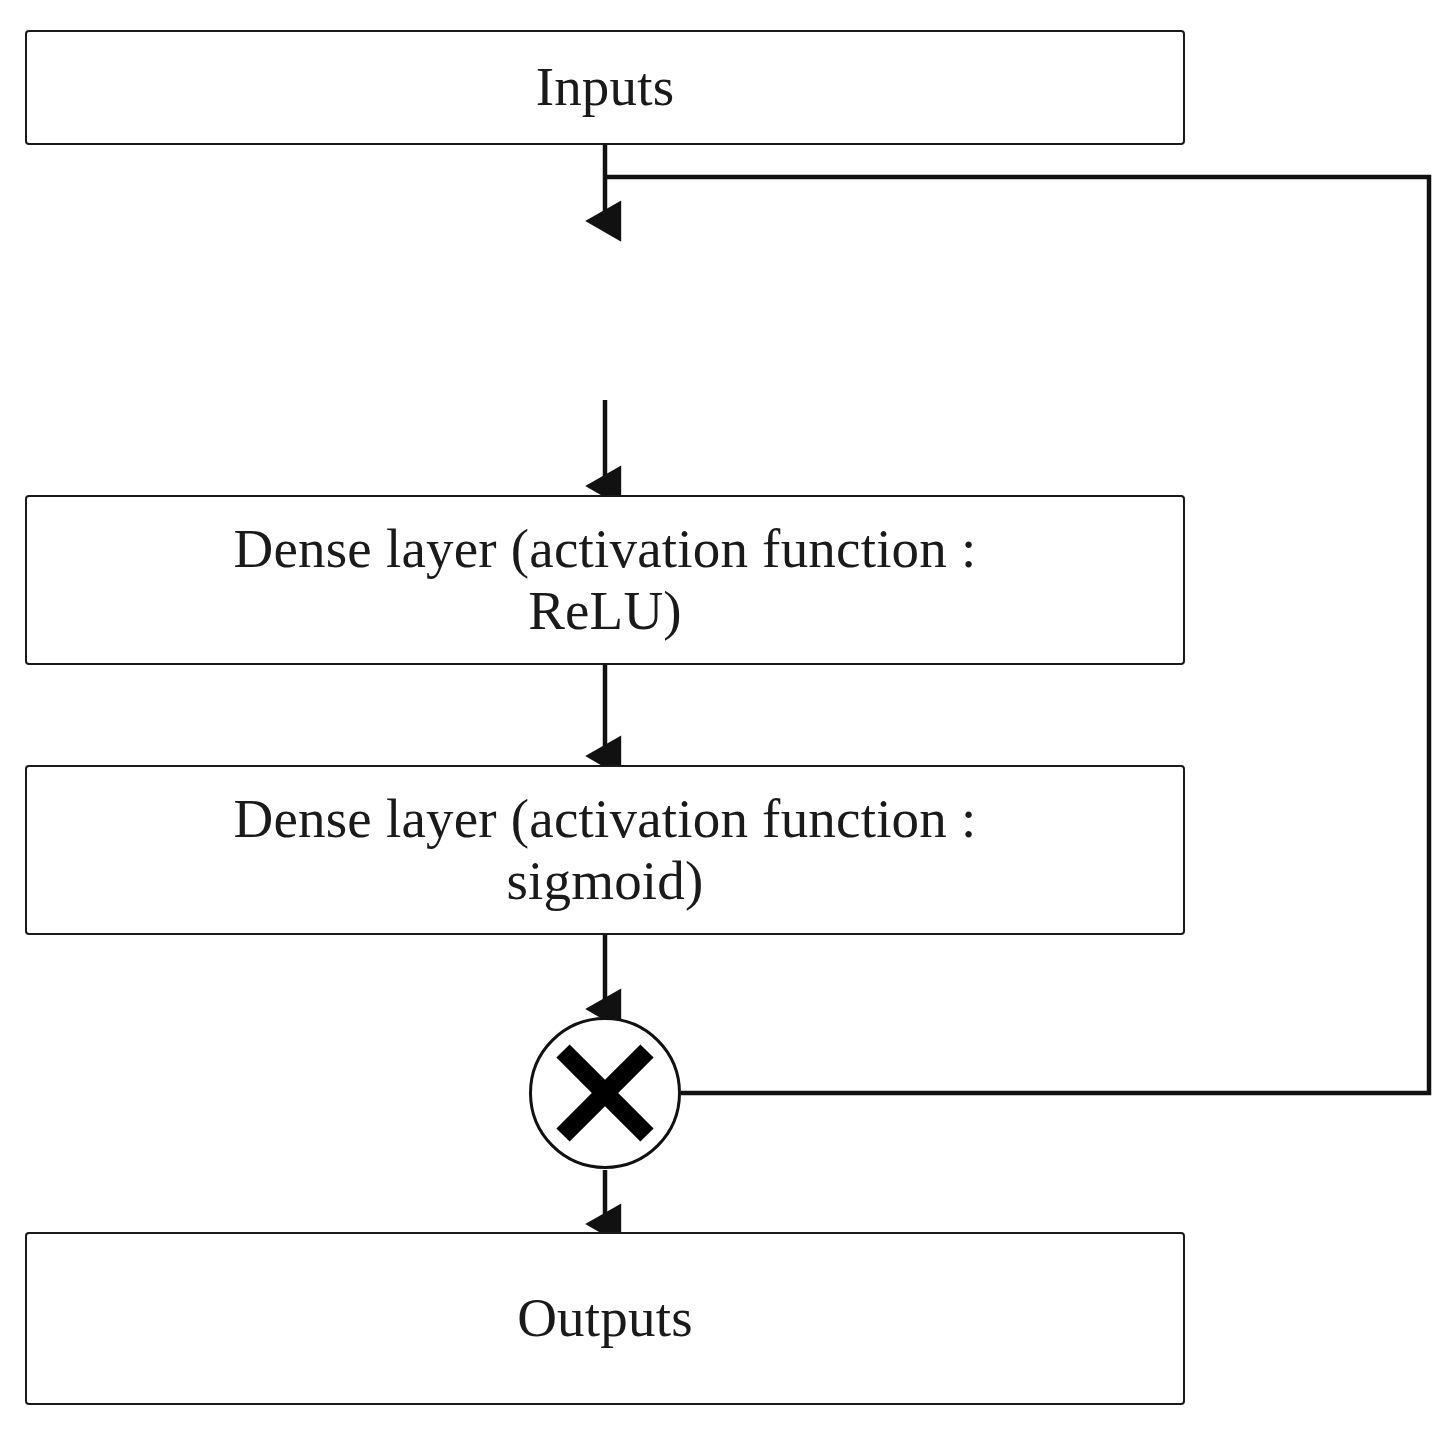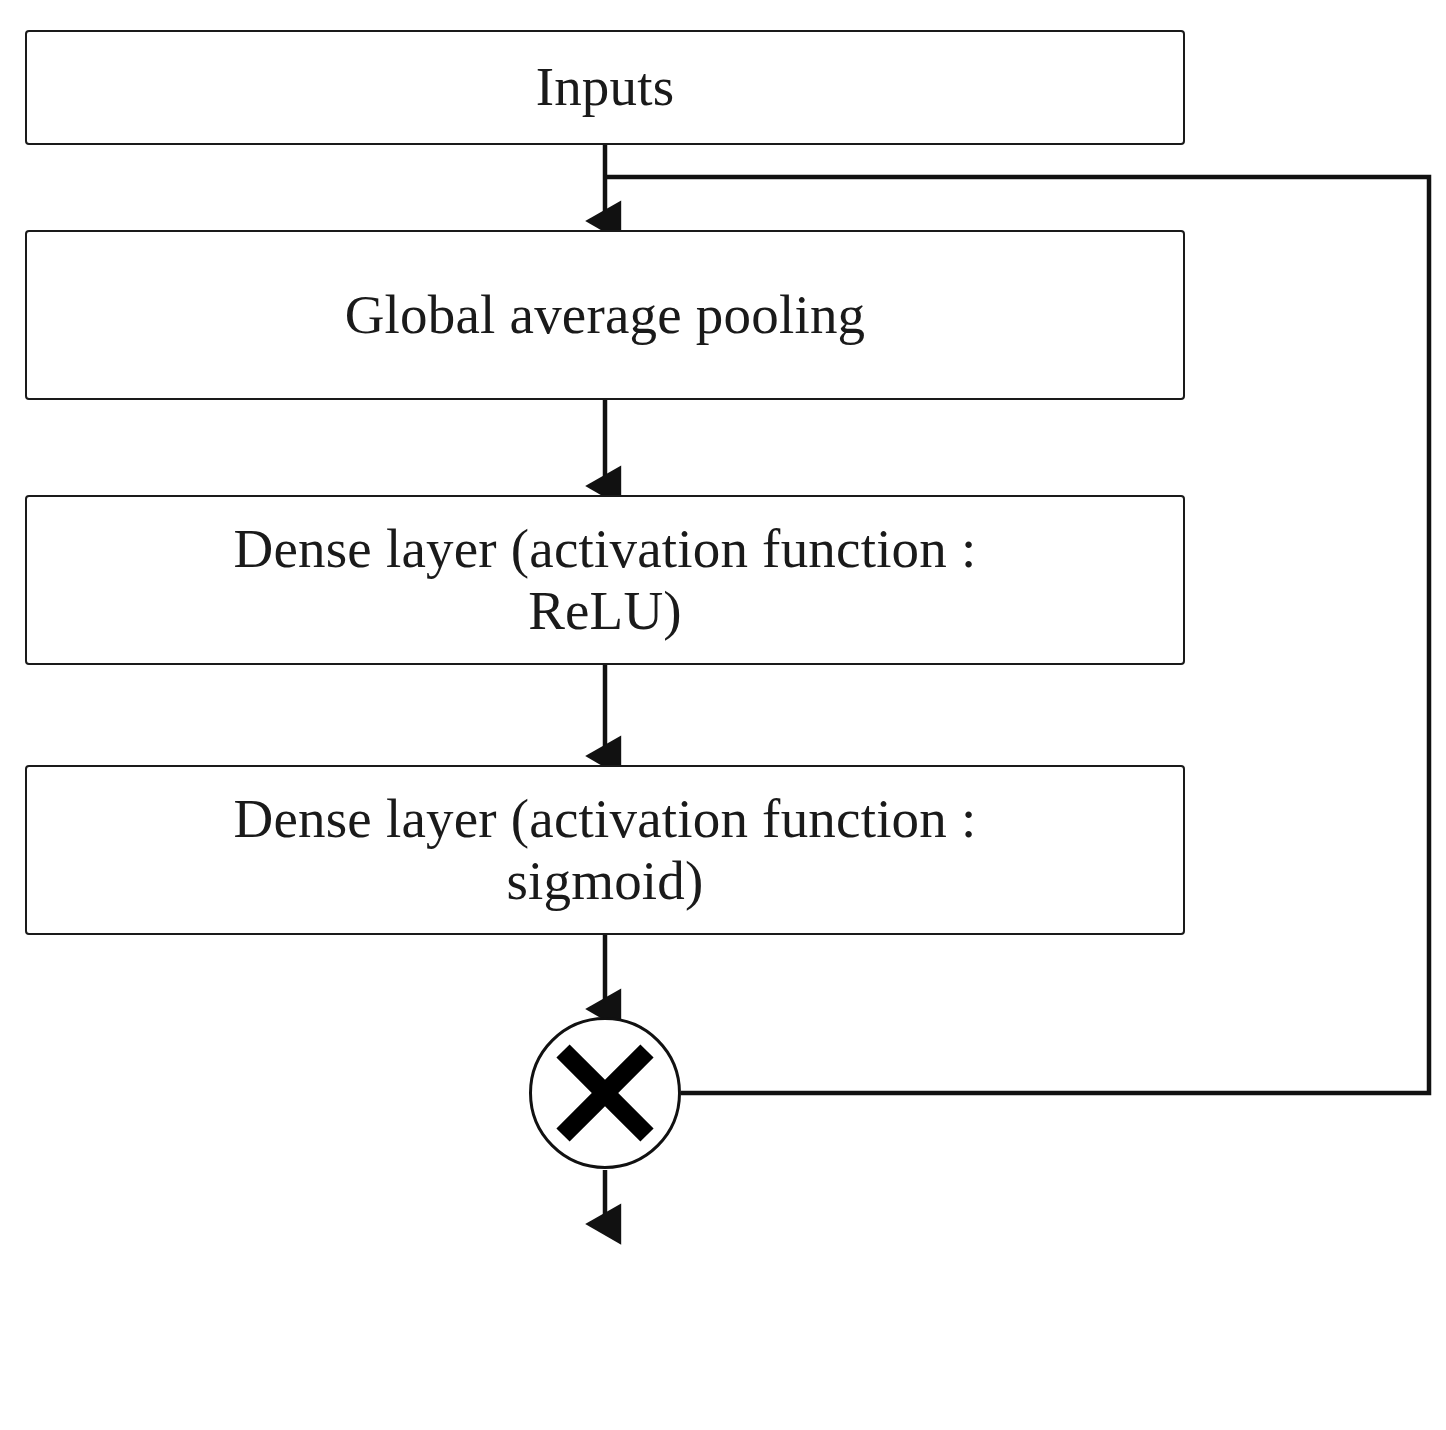--- a/index.html
+++ b/index.html
@@ -95,23 +95,20 @@
 
     <line x1="605" y1="1170" x2="605" y2="1225" stroke="#111111" stroke-width="4.5" marker-end="url(#arrowhead)"></line>
 
     <path d="M 605 177 L 1429 177 L 1429 1093 L 681 1093" fill="none" stroke="#111111" stroke-width="4.5" stroke-linecap="butt" stroke-linejoin="miter"></path>
   </svg>
 
   <div class="node-box" style="left:25px; top:30px; width:1160px; height:115px;">
     <span class="node-label">Inputs</span>
   </div>
 
-  <div class="node-box" style="left:25px; top:230px; width:1160px; height:170px;">
-    <span class="node-label">Global average pooling</span>
-  </div>
 
   <div class="node-box" style="left:25px; top:495px; width:1160px; height:170px;">
     <span class="node-label">Dense layer (activation function :
 ReLU)</span>
   </div>
 
   <div class="node-box" style="left:25px; top:765px; width:1160px; height:170px;">
     <span class="node-label">Dense layer (activation function :
 sigmoid)</span>
   </div>
@@ -119,14 +116,17 @@
   <div class="mul-node" style="left:529px; top:1017px;">
     <div class="mul-circle"></div>
     <div class="mul-glyph">
       <svg width="120" height="120" viewBox="0 0 100 100" xmlns="http://www.w3.org/2000/svg">
         <path d="M20.5 9.5 L50 39 L79.5 9.5 L90.5 20.5 L61 50 L90.5 79.5
                  L79.5 90.5 L50 61 L20.5 90.5 L9.5 79.5 L39 50 L9.5 20.5 Z" fill="#000000"></path>
       </svg>
     </div>
   </div>
 
+  <div class="node-box" style="left:25px; top:1232px; width:1160px; height:173px;">
+    <span class="node-label">Outputs</span>
+  </div>
 
 </div>
 
 </body></html>

